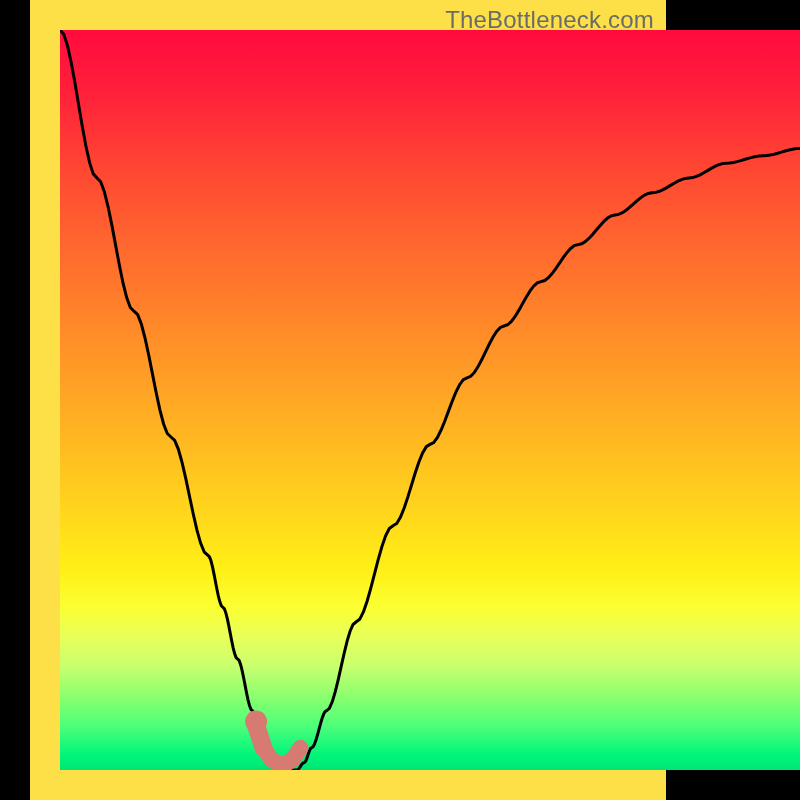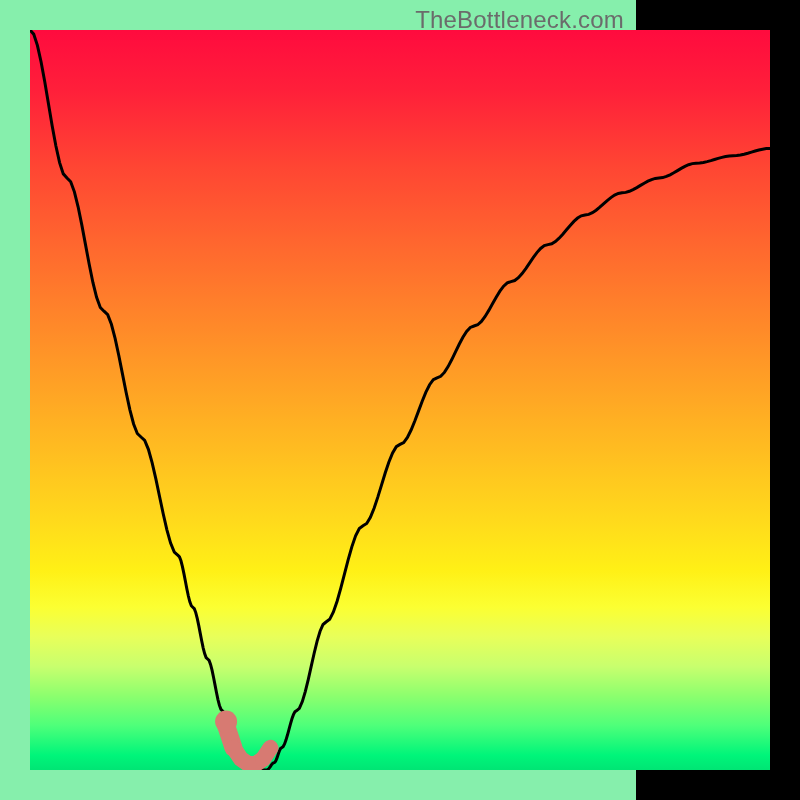--- a/index.html
+++ b/index.html
@@ -1,21 +1,22 @@
 <!DOCTYPE html>
 <html><head>
 <meta charset="utf-8">
 <style>
   * { margin: 0; padding: 0; box-sizing: border-box; }
   html, body { width: 800px; height: 800px; background: #000; overflow: hidden; }
   .frame {
     position: relative;
     width: 636px;
     height: 800px;
-    background: #86efac;
+    background: #fde047;
+    margin-left: 30px;
   }
   .plot-area {
     position: absolute;
     left: 30px;
     top: 30px;
     width: 740px;
     height: 740px;
     background: linear-gradient(to bottom,
       #ff0b3e 0%,
       #ff1f3a 8%,

